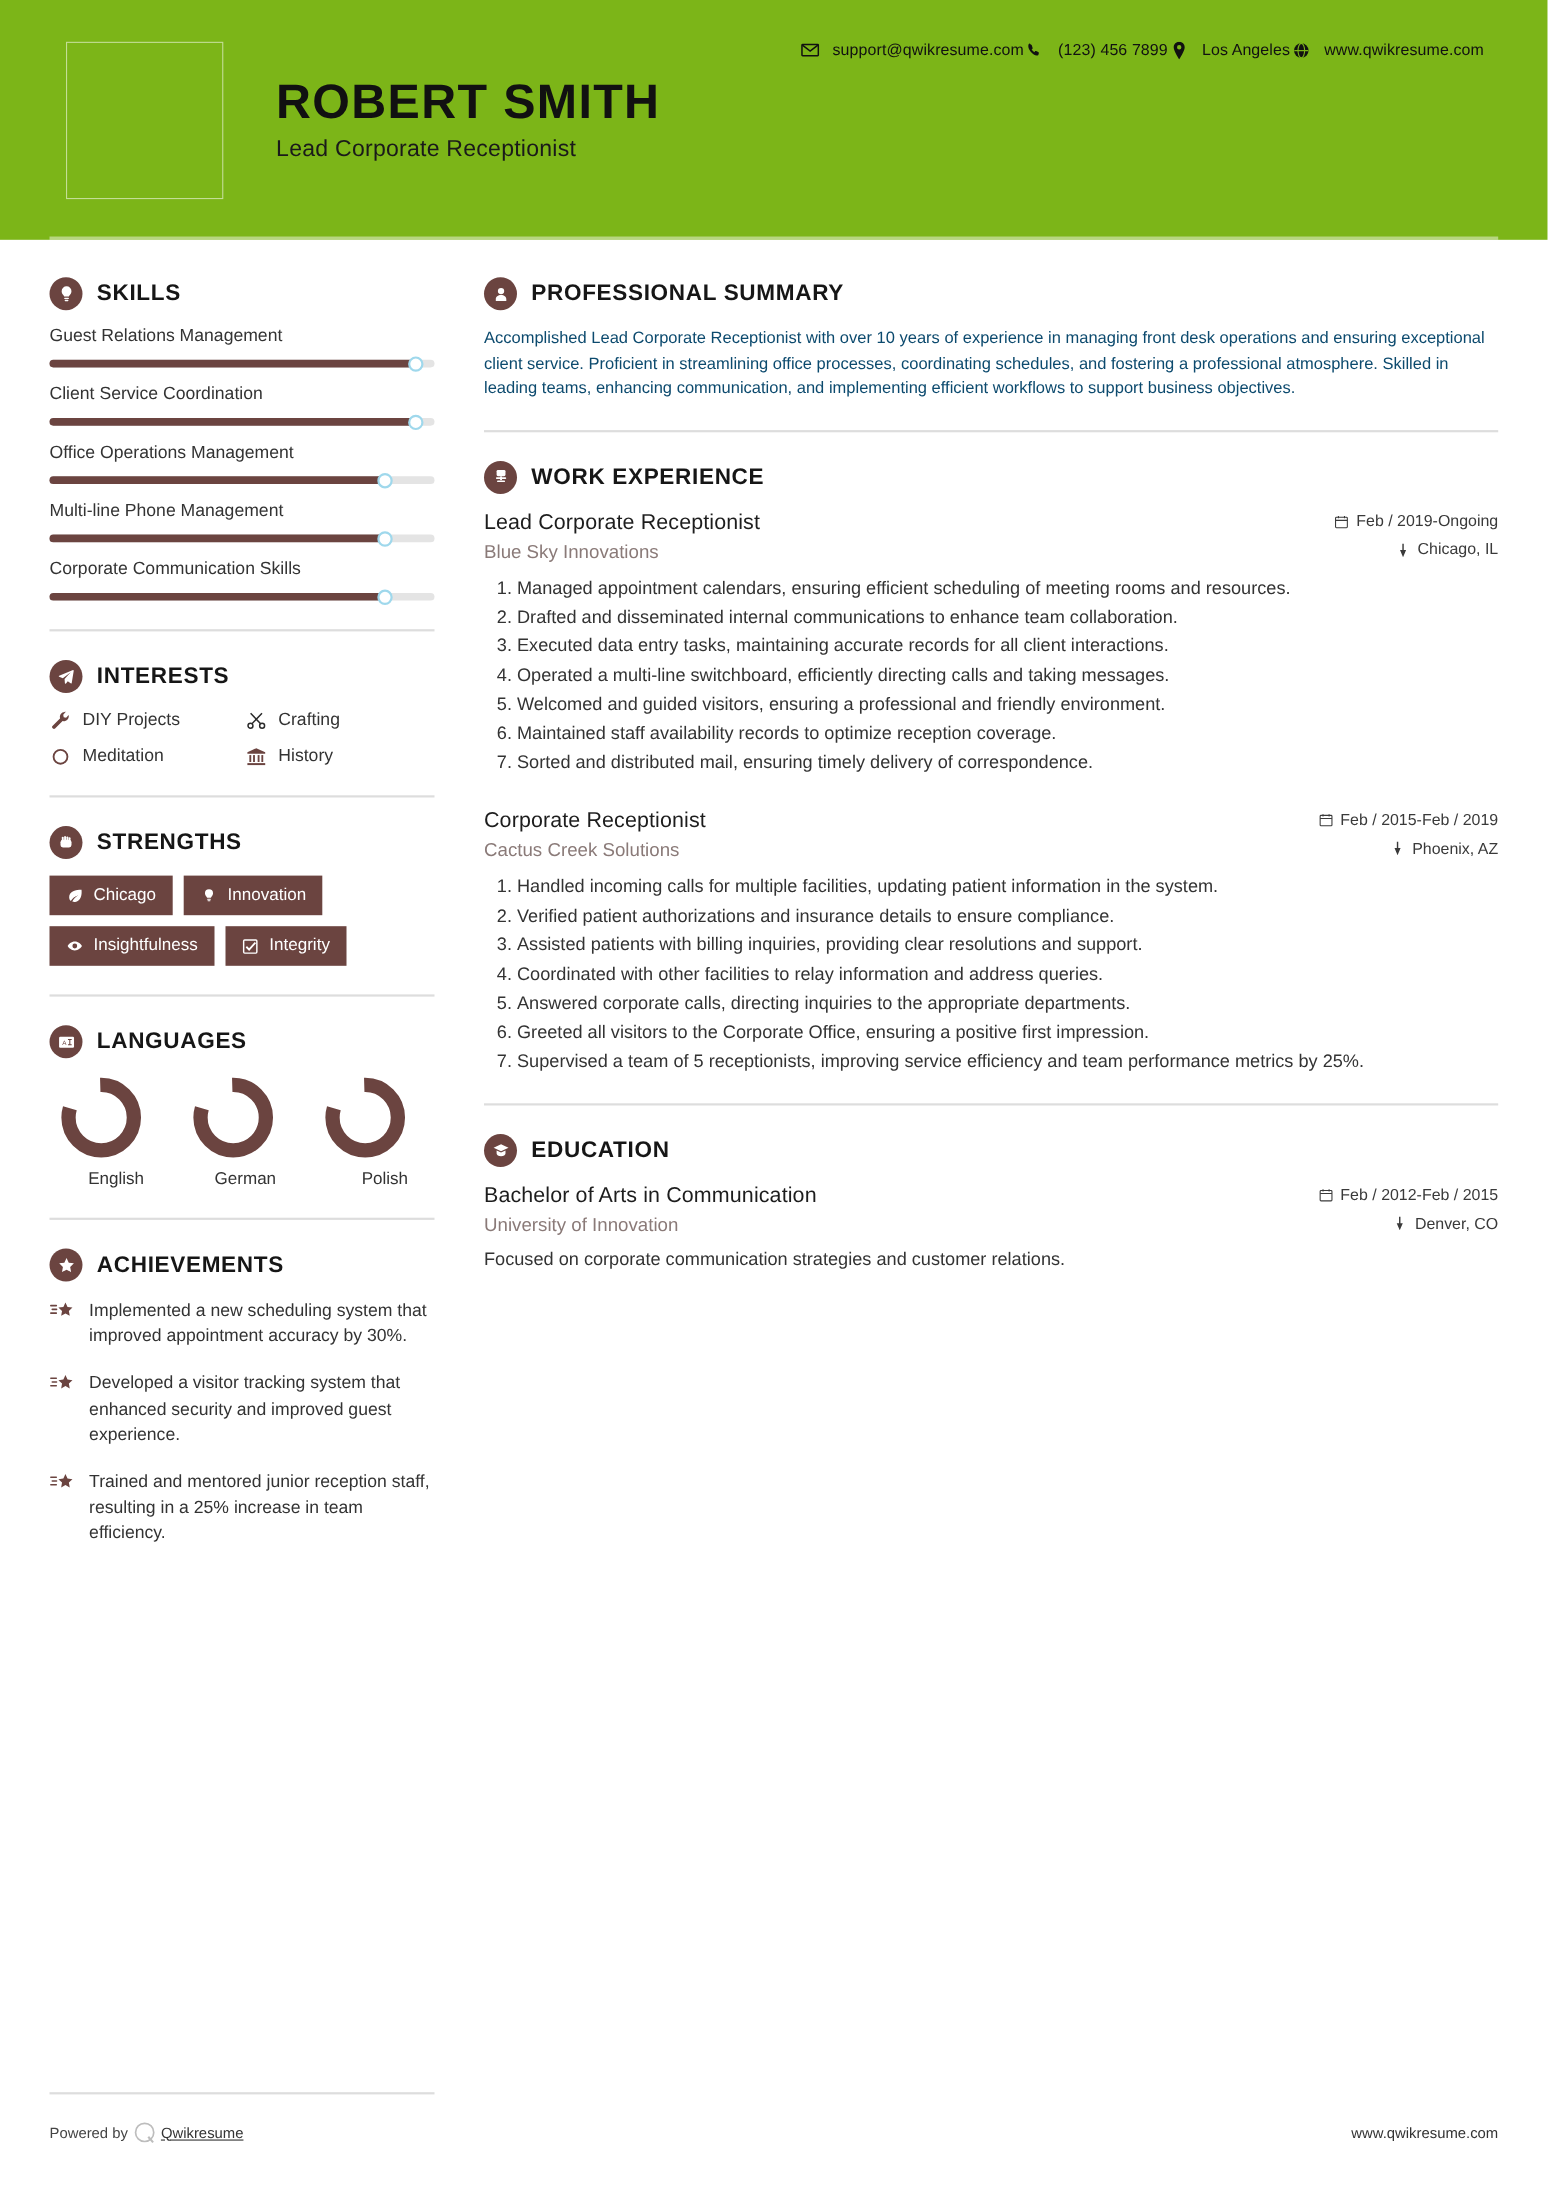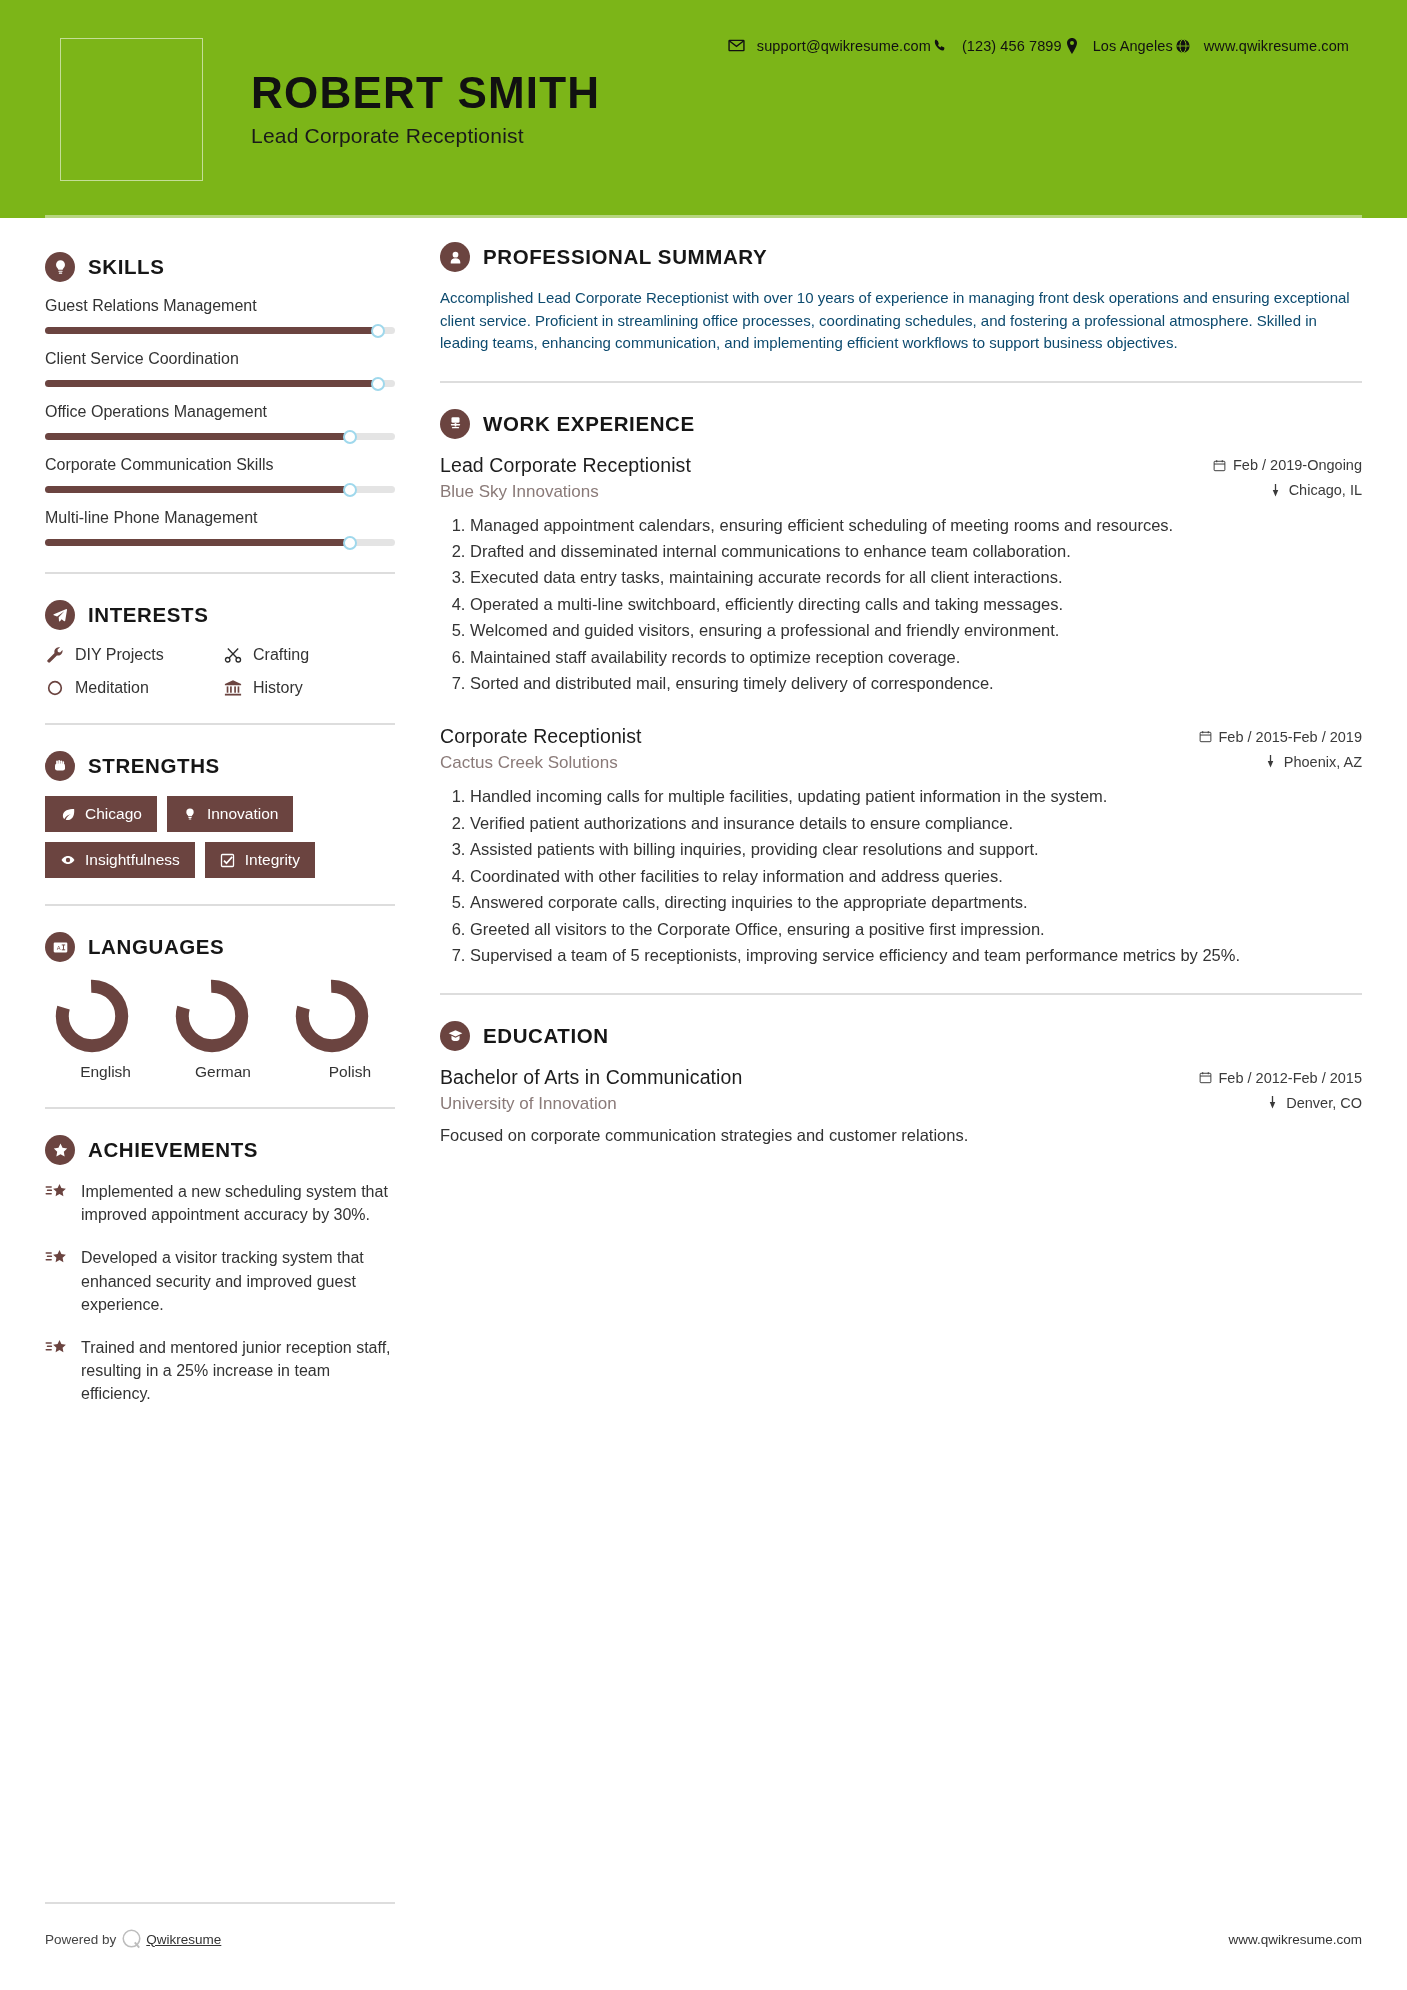--- a/index.html
+++ b/index.html
@@ -87,21 +87,21 @@
   }
   .left-col {
     width: 350px;
     flex: none;
     padding-top: 34px;
     padding-right: 0;
   }
   .gap-col { width: 45px; flex: none; }
   .right-col {
     flex: 1;
-    padding-top: 24px;
+    padding-top: 34px;
   }
 
   
   .sec-head {
     display: flex;
     align-items: center;
     gap: 13px;
     margin-bottom: 15px;
   }
   .sec-badge {
@@ -384,31 +384,31 @@
           </div>
         </div>
         <div class="skill-item">
           <div class="skill-name">Office Operations Management</div>
           <div class="skill-track">
             <div class="skill-fill" id="sk-f-2" style="width: 87%;"></div>
             <div class="skill-knob" id="sk-k-2" style="left: 87%;"></div>
           </div>
         </div>
         <div class="skill-item">
+          <div class="skill-name">Multi-line Phone Management</div>
+          <div class="skill-track">
+            <div class="skill-fill" id="sk-f-4" style="width: 87%;"></div>
+            <div class="skill-knob" id="sk-k-4" style="left: 87%;"></div>
+          </div>
+        </div>
+        <div class="skill-item">
           <div class="skill-name">Corporate Communication Skills</div>
           <div class="skill-track">
             <div class="skill-fill" id="sk-f-3" style="width: 87%;"></div>
             <div class="skill-knob" id="sk-k-3" style="left: 87%;"></div>
-          </div>
-        </div>
-        <div class="skill-item">
-          <div class="skill-name">Multi-line Phone Management</div>
-          <div class="skill-track">
-            <div class="skill-fill" id="sk-f-4" style="width: 87%;"></div>
-            <div class="skill-knob" id="sk-k-4" style="left: 87%;"></div>
           </div>
         </div>
       </div>
     </div>
 
     <div class="divider"></div>
 
     <div>
       <div class="sec-head">
         <span class="sec-badge">

